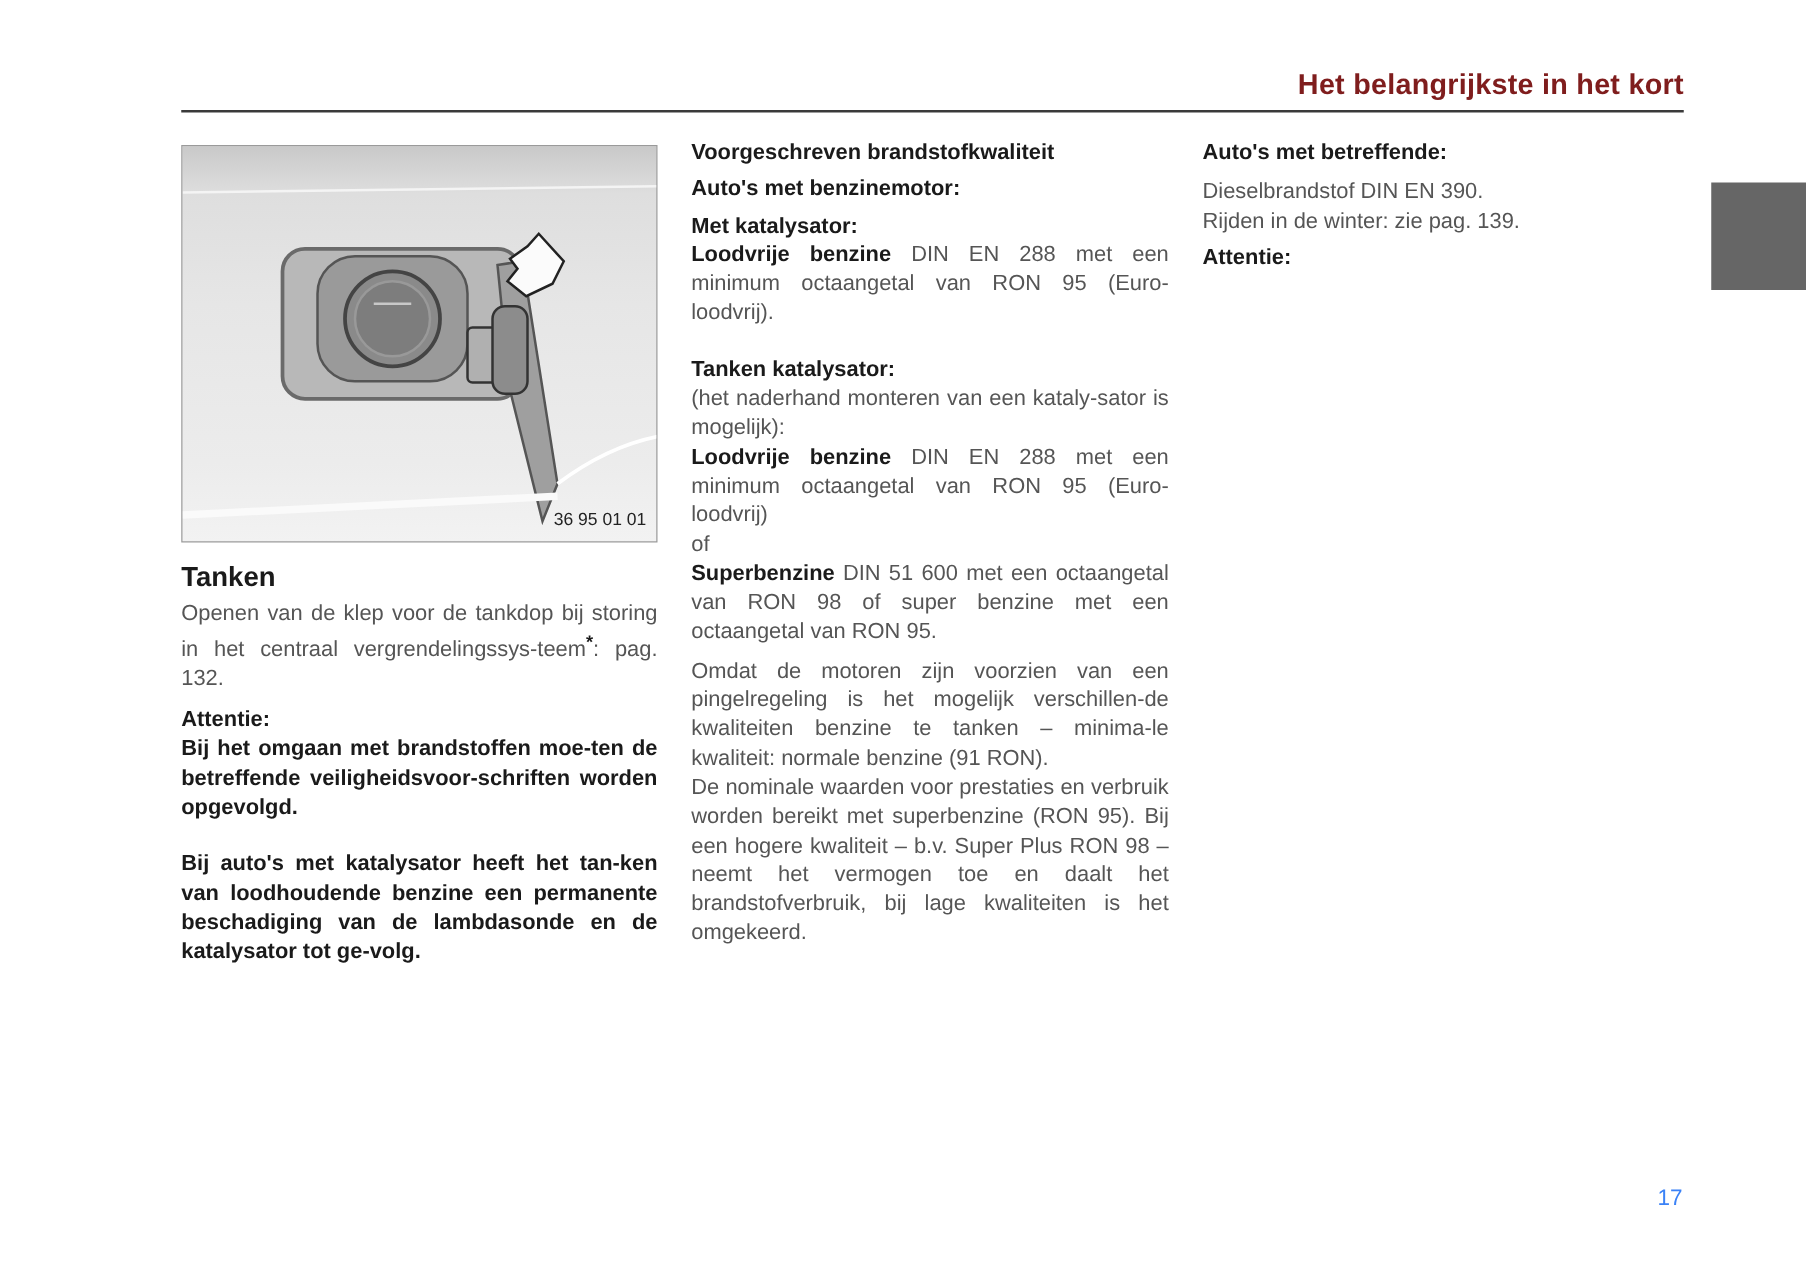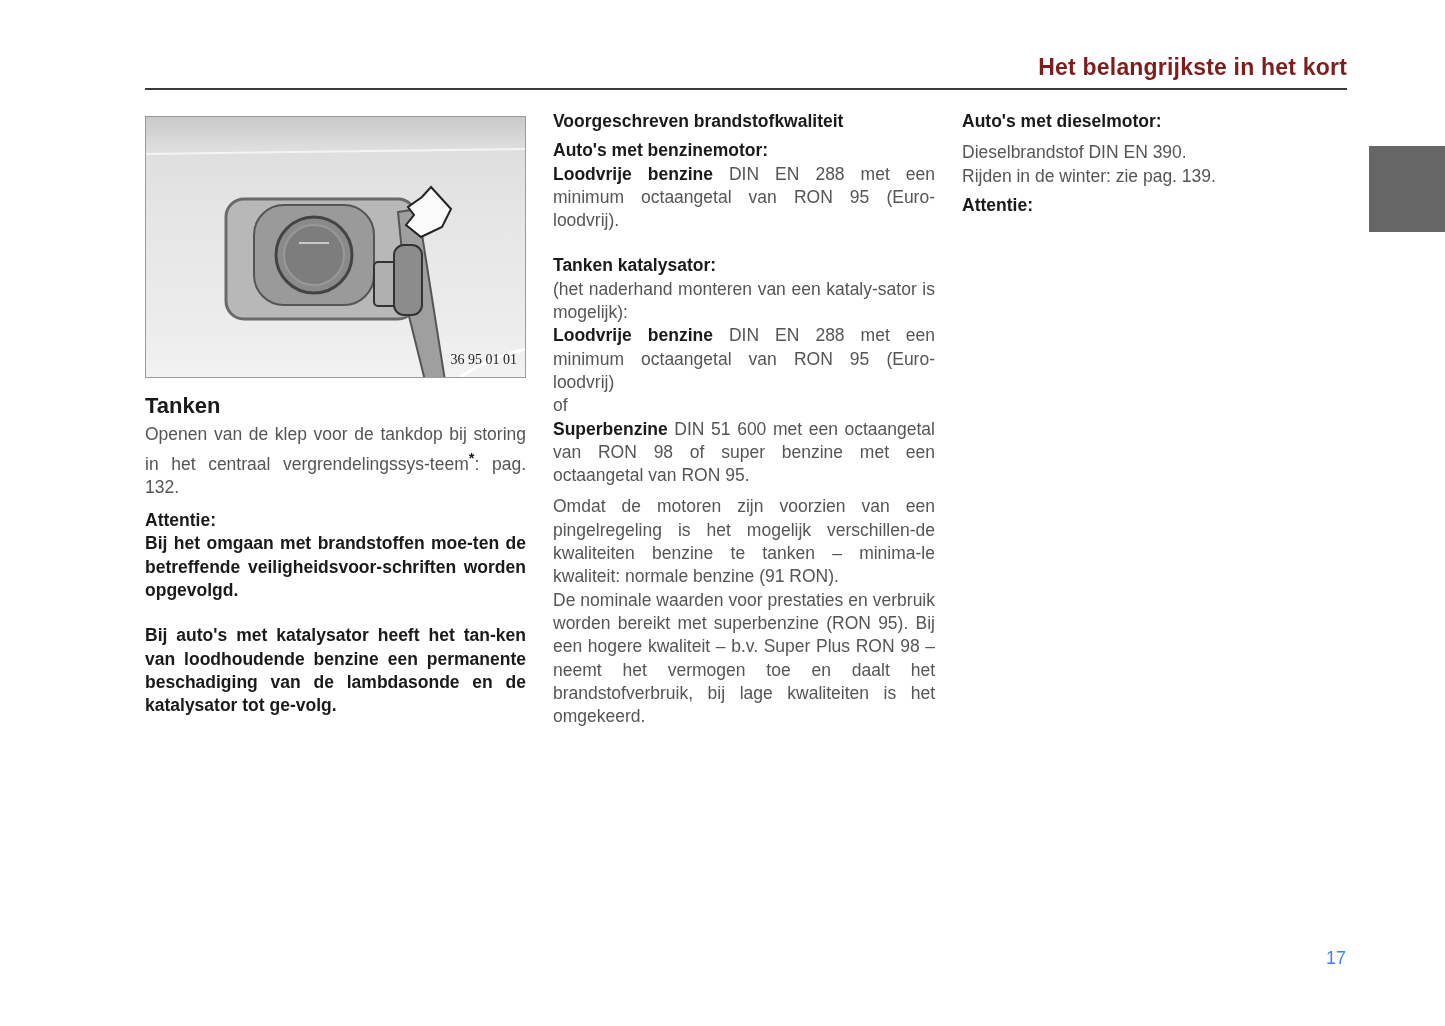--- a/index.html
+++ b/index.html
@@ -14,22 +14,22 @@
   .col2 { left:553px; width:382px; }
   .col3 { left:962px; width:385px; }
   .light { color:#555; font-weight:normal; }
   .bold { font-weight:bold; color:#1a1a1a; }
   .j { text-align:justify; }
   p { margin:0; }
   .mt6 { margin-top:6px; }
   .mt8 { margin-top:8px; }
   .mt10 { margin-top:10px; }
   .mt22 { margin-top:22px; }
-  .figure { position:relative; width:381px; height:262px; border:1px solid #9a9a9a; box-sizing:border-box;
-            margin-top:6px; background:linear-gradient(180deg,#c9c9c9 0%,#dedede 12%,#e6e6e6 40%,#ececec 80%,#f2f2f2 100%); overflow:hidden;font-family:Liberation Serif, serif; }
+  .figure { position:relative; width:381px; height:318px; border:1px solid #9a9a9a; box-sizing:border-box;
+            margin-top:6px; background:linear-gradient(180deg,#c9c9c9 0%,#dedede 12%,#e6e6e6 40%,#ececec 80%,#f2f2f2 100%); overflow:hidden; }
   .fig-label { position:absolute; right:8px; bottom:6px; font-size:14px; color:#222; background:transparent; }
   .section-title { font-size:22px; font-weight:bold; margin-top:16px; margin-bottom:6px; color:#1a1a1a; }
   .page-number { position:absolute; left:1326px; top:948px; font-size:18px; color:#3b82f6; }
 </style>
 </head>
 <body>
 
 <div class="header-title">Het belangrijkste in het kort</div>
 <div class="header-rule"></div>
 <div class="thumb-tab"></div>
@@ -58,32 +58,33 @@
 
   <p class="bold mt10">Attentie:</p>
   <p class="bold j">Bij het omgaan met brandstoffen moe-ten de betreffende veiligheidsvoor-schriften worden opgevolgd.</p>
 
   <p class="bold j mt22">Bij auto's met katalysator heeft het tan-ken van loodhoudende benzine een permanente beschadiging van de lambdasonde en de katalysator tot ge-volg.</p>
 </div>
 
 <div class="col col2">
   <p class="bold">Voorgeschreven brandstofkwaliteit</p>
   <p class="bold mt6">Auto's met benzinemotor:</p>
+  <p class="bold mt6">Met katalysator:</p>
   <p class="light j"><span class="bold">Loodvrije benzine</span><span> DIN EN 288 met een minimum octaangetal van RON 95 (Euro-loodvrij).</span></p>
 
   <p class="bold mt22">Tanken katalysator:</p>
   <p class="light j">(het naderhand monteren van een kataly-sator is mogelijk):</p>
   <p class="light j"><span class="bold">Loodvrije benzine</span><span> DIN EN 288 met een minimum octaangetal van RON 95 (Euro-loodvrij)</span></p>
   <p class="light">of</p>
   <p class="light j"><span class="bold">Superbenzine</span><span> DIN 51 600 met een octaangetal van RON 98 of super benzine met een octaangetal van RON 95.</span></p>
 
   <p class="light j mt8">Omdat de motoren zijn voorzien van een pingelregeling is het mogelijk verschillen-de kwaliteiten benzine te tanken – minima-le kwaliteit: normale benzine (91 RON).</p>
   <p class="light j">De nominale waarden voor prestaties en verbruik worden bereikt met superbenzine (RON 95). Bij een hogere kwaliteit – b.v. Super Plus RON 98 – neemt het vermogen toe en daalt het brandstofverbruik, bij lage kwaliteiten is het omgekeerd.</p>
 </div>
 
 <div class="col col3">
-  <p class="bold">Auto's met dieselmotor:</p>
+  <p class="bold">Auto's met betreffende:</p>
   <p class="light mt8">Dieselbrandstof DIN EN 390.</p>
   <p class="light">Rijden in de winter: zie pag. 139.</p>
   <p class="bold mt6">Attentie:</p>
 </div>
 
 <div class="page-number">17</div>
 
 </body></html>

